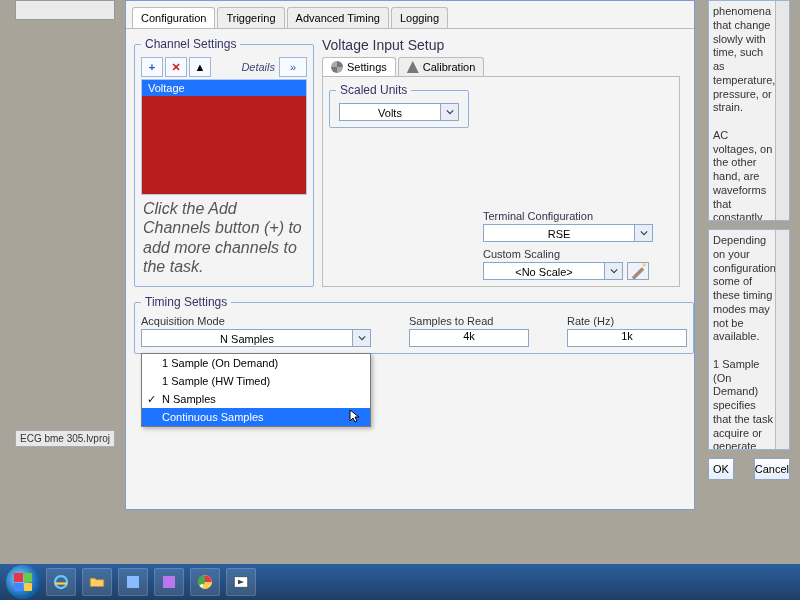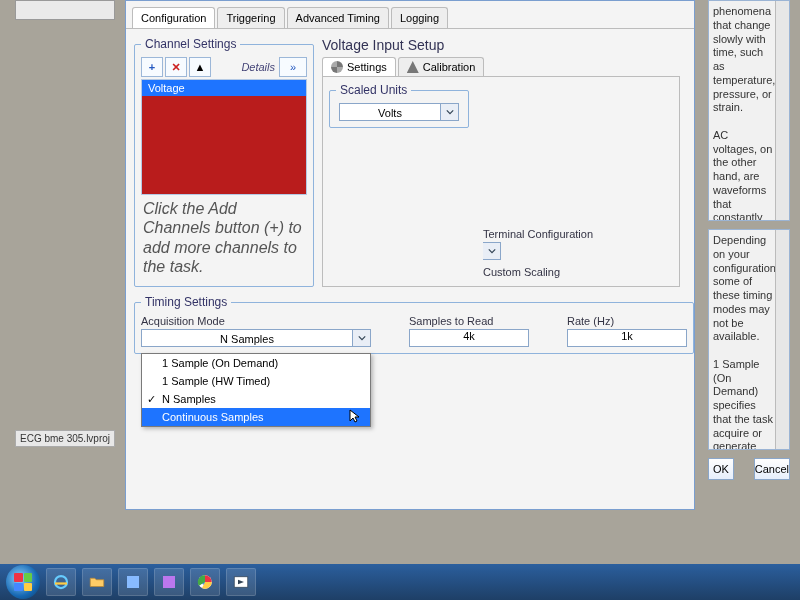--- a/index.html
+++ b/index.html
@@ -158,29 +158,46 @@
                   </svg>
               </div>
             </div>
           </fieldset>
         </div>
 
         <div class="bottomright">
           <div>
             <div class="lbl">Terminal Configuration</div>
             <div class="combo" style="width:170px">
+              <div class="cv">RSE</div>
               <div class="cb">
                 <svg viewBox="0 0 10 10">
                     <path d="M1 3l4 4 4-4" fill="none" stroke="#345" stroke-width="1.5"></path>
                   </svg>
               </div>
             </div>
           </div>
           <div>
             <div class="lbl">Custom Scaling</div>
+            <div class="csrow">
+              <div class="combo" style="width:140px">
+                <div class="cv">&lt;No Scale&gt;</div>
+                <div class="cb">
+                  <svg viewBox="0 0 10 10">
+                      <path d="M1 3l4 4 4-4" fill="none" stroke="#345" stroke-width="1.5"></path>
+                    </svg>
+                </div>
+              </div>
+              <div class="wand">
+                <svg viewBox="0 0 16 16">
+                    <path d="M3 13l8-8 2 2-8 8z" fill="#a87"></path>
+                    <circle cx="13" cy="3" r="1.5" fill="#fc6"></circle>
+                  </svg>
+              </div>
+            </div>
           </div>
         </div>
       </div>
     </div>
   </div>
 
   <fieldset class="timing">
     <legend>Timing Settings</legend>
     <div class="trow">
       <div class="tcol acq">

